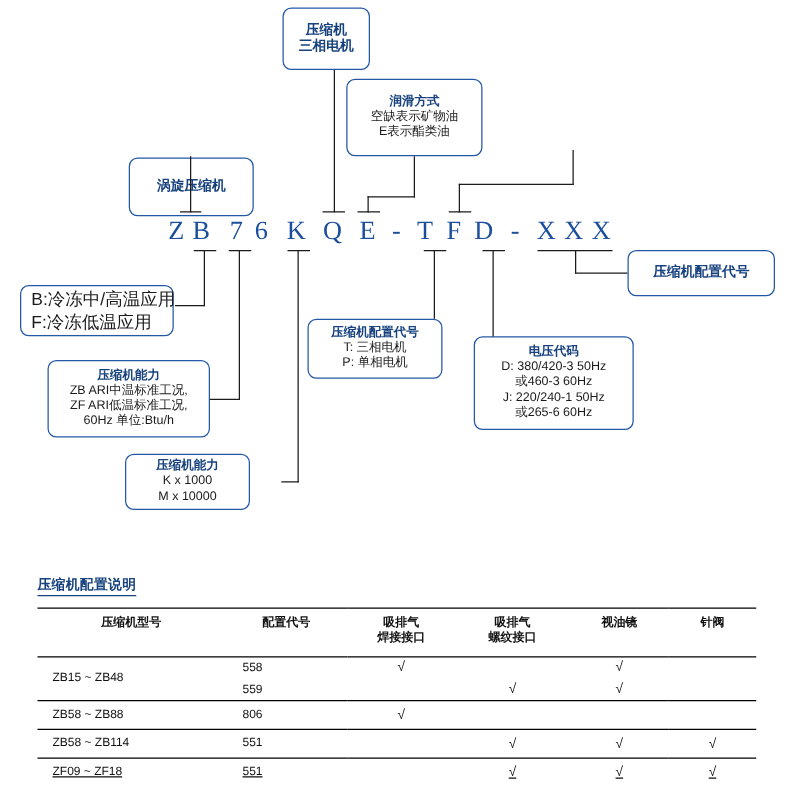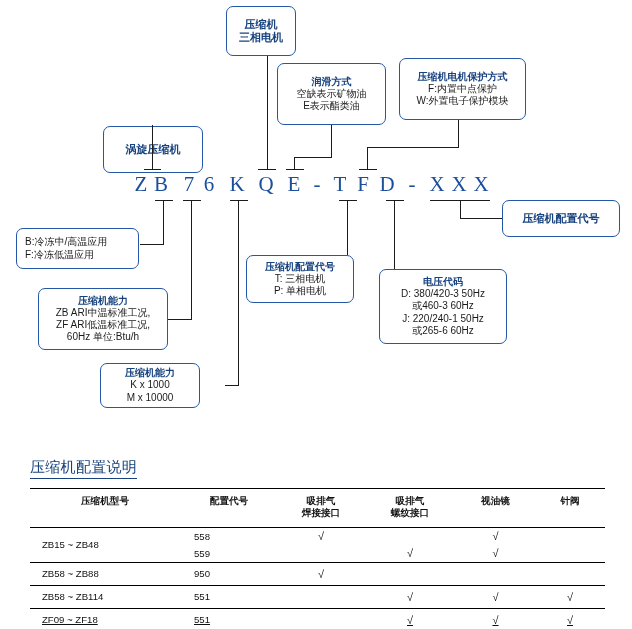--- a/index.html
+++ b/index.html
@@ -30,21 +30,21 @@
   #code{position:absolute;left:0;top:171px;width:632px;height:28px;}
   #code .ch{
     position:absolute;top:0;font-size:21px;line-height:26px;
     color:#1b4f9c;font-family:"Liberation Serif","DejaVu Serif",serif;
     text-align:center;
   }
 
   
   #tblwrap{position:absolute;left:30px;top:458px;width:575px;}
   #tbltitle{
-    font-size:15px;font-weight:normal;color:#17427e;
+    font-size:11px;font-weight:bold;color:#17427e;
     border-bottom:1.6px solid #17427e;display:inline-block;
     padding-bottom:1px;letter-spacing:.3px;
   }
   table{border-collapse:collapse;width:575px;margin-top:9px;font-size:9.6px;color:#111;}
   thead th{
     font-weight:bold;font-size:9.6px;color:#111;
     padding:6px 0 7px 0;vertical-align:top;line-height:1.28;
     border-top:1.4px solid #000;border-bottom:1.4px solid #000;
     text-align:center;
   }
@@ -73,25 +73,20 @@
     <div class="ln">压缩机</div>
     <div class="ln">三相电机</div>
   </div>
 
   <div class="box" style="left:277px;top:63px;width:109px;height:62px;font-size:10px;">
     <div class="hd">润滑方式</div>
     <div class="ln">空缺表示矿物油</div>
     <div class="ln">E表示酯类油</div>
   </div>
 
-  <div class="box" style="left:399px;top:58px;width:127px;height:62px;font-size:10px;">
-    <div class="hd">压缩机电机保护方式</div>
-    <div class="ln">F:内置中点保护</div>
-    <div class="ln">W:外置电子保护模块</div>
-  </div>
 
   <div class="vl" style="left:152px;top:125px;height:45px;"></div>
   <div class="hl" style="left:144px;top:169px;width:17px;"></div>
 
   <div class="vl" style="left:267px;top:56px;height:114px;"></div>
   <div class="hl" style="left:258px;top:169px;width:18px;"></div>
 
   <div class="vl" style="left:331px;top:125px;height:33px;"></div>
   <div class="hl" style="left:294px;top:157px;width:38px;"></div>
   <div class="vl" style="left:294px;top:157px;height:13px;"></div>
@@ -135,21 +130,21 @@
   <div class="hl" style="left:339px;top:200px;width:18px;"></div>
   <div class="vl" style="left:347px;top:200px;height:55px;"></div>
 
   <div class="hl" style="left:386px;top:200px;width:18px;"></div>
   <div class="vl" style="left:394px;top:200px;height:70px;"></div>
 
   <div class="hl" style="left:430px;top:200px;width:60px;"></div>
   <div class="vl" style="left:460px;top:200px;height:19px;"></div>
   <div class="hl" style="left:460px;top:218px;width:42px;"></div>
 
-  <div class="box" style="left:16px;top:228px;width:123px;height:41px;font-size:10px;align-items:flex-start;padding-left:8px;">
+  <div class="box" style="left:16px;top:228px;width:123px;height:41px;font-size:14px;align-items:flex-start;padding-left:8px;">
     <div class="ln">B:冷冻中/高温应用</div>
     <div class="ln">F:冷冻低温应用</div>
   </div>
 
   <div class="box" style="left:38px;top:288px;width:130px;height:62px;font-size:10px;">
     <div class="hd">压缩机能力</div>
     <div class="ln">ZB ARI中温标准工况,</div>
     <div class="ln">ZF ARI低温标准工况,</div>
     <div class="ln">60Hz 单位:Btu/h</div>
   </div>
@@ -237,21 +232,21 @@
               <div class="cell h chk">√</div>
             </td>
             <td>
               <div class="cell h"></div>
               <div class="cell h"></div>
             </td>
           </tr>
           <tr class="sep">
             <td class="model">ZB58 ~ ZB88</td>
             <td class="code">
-              <div class="cell">950</div>
+              <div class="cell">806</div>
             </td>
             <td>
               <div class="cell chk">√</div>
             </td>
             <td>
               <div class="cell"></div>
             </td>
             <td>
               <div class="cell"></div>
             </td>

